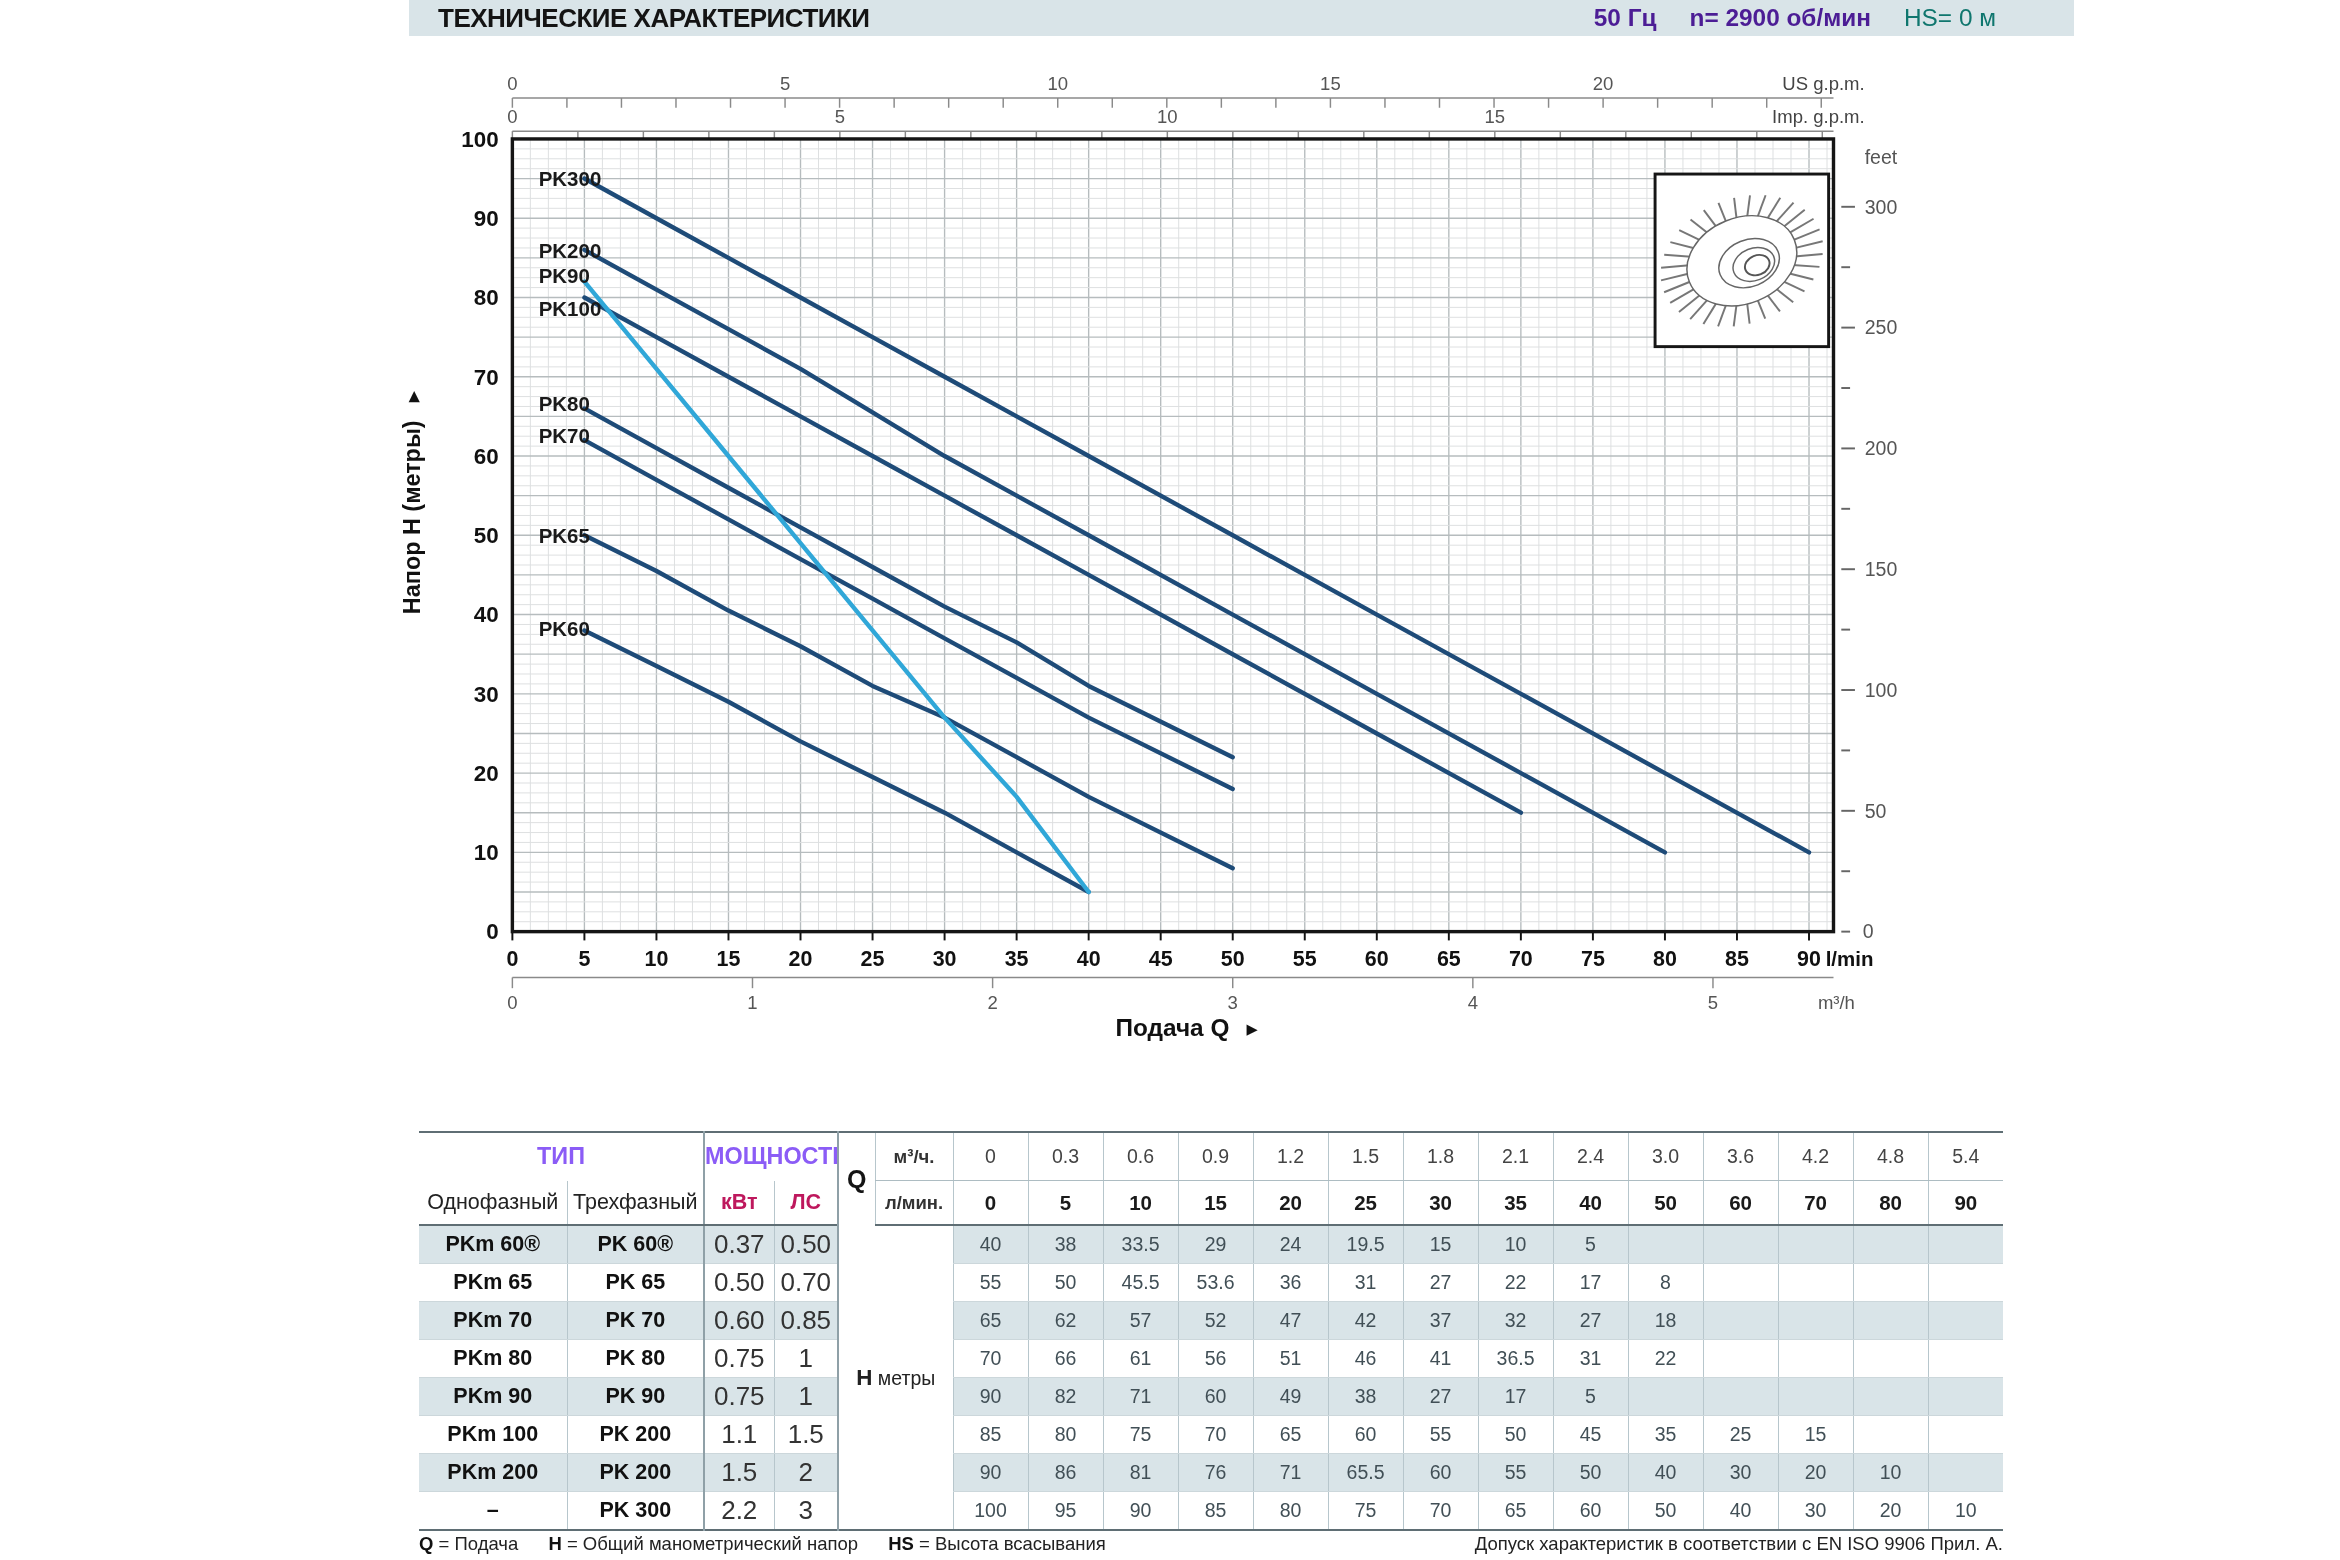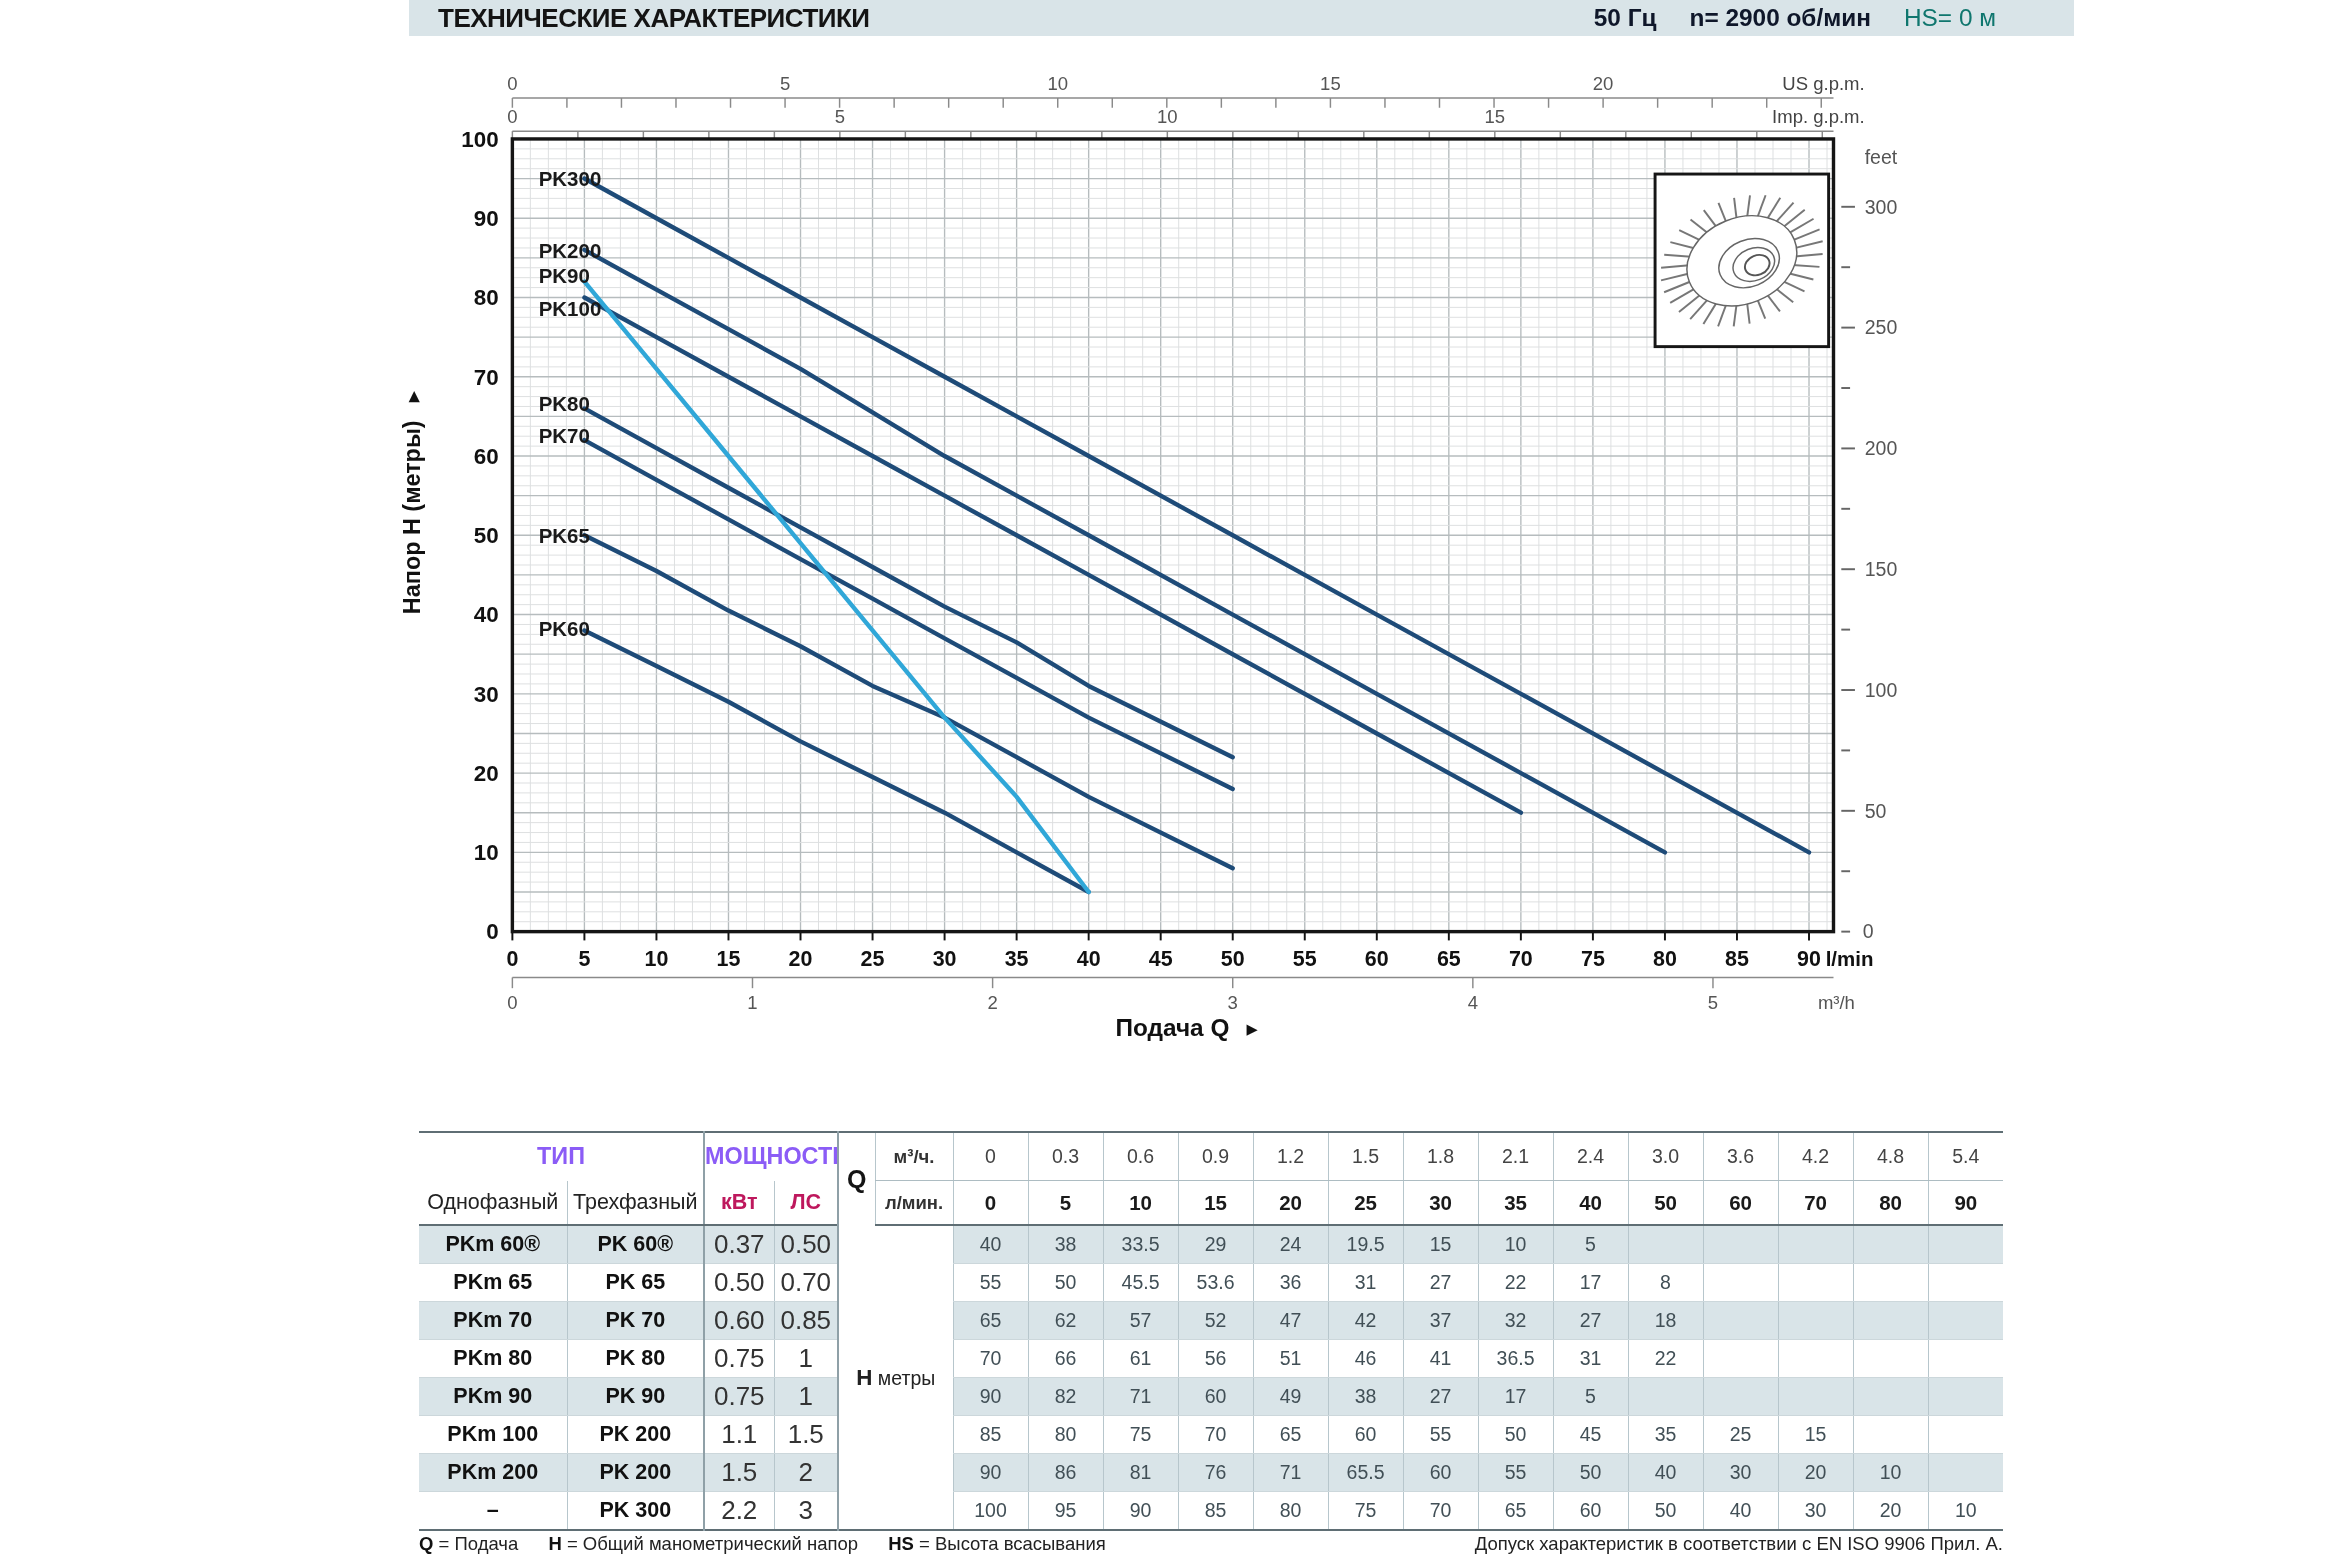--- a/index.html
+++ b/index.html
@@ -5,21 +5,21 @@
   html,body{margin:0;padding:0;background:#ffffff;}
   .page{position:relative;width:2341px;height:1560px;background:#ffffff;
         font-family:"Liberation Sans",sans-serif;overflow:hidden;}
 
   
   .header-bar{position:absolute;left:403px;top:0;width:1665px;height:36px;
               background:#d9e4e8;display:flex;align-items:center;
               padding:0 78px 0 29px;box-sizing:border-box;margin-left:6px;}
   .header-title{font-size:26px;font-weight:bold;color:#141414;letter-spacing:-0.5px;}
   .header-right{margin-left:auto;display:flex;align-items:center;gap:33px;}
-  .header-freq,.header-speed{font-size:24.4px;font-weight:bold;color:#0f172a;}
+  .header-freq,.header-speed{font-size:24.4px;font-weight:bold;color:#4c1d95;}
   .header-hs{font-size:24.4px;font-weight:normal;color:#0f766e;}
 
   
   .chart-wrap{position:absolute;left:371px;top:49px;width:1599px;height:1034px;}
   svg{font-family:"Liberation Sans",sans-serif;}
 
   
   .table-wrap{position:absolute;left:419px;top:1131px;}
   table{border-collapse:collapse;table-layout:fixed;width:1584px;
         border-top:2.9px solid #5f6e74;border-bottom:2.9px solid #5f6e74;}

